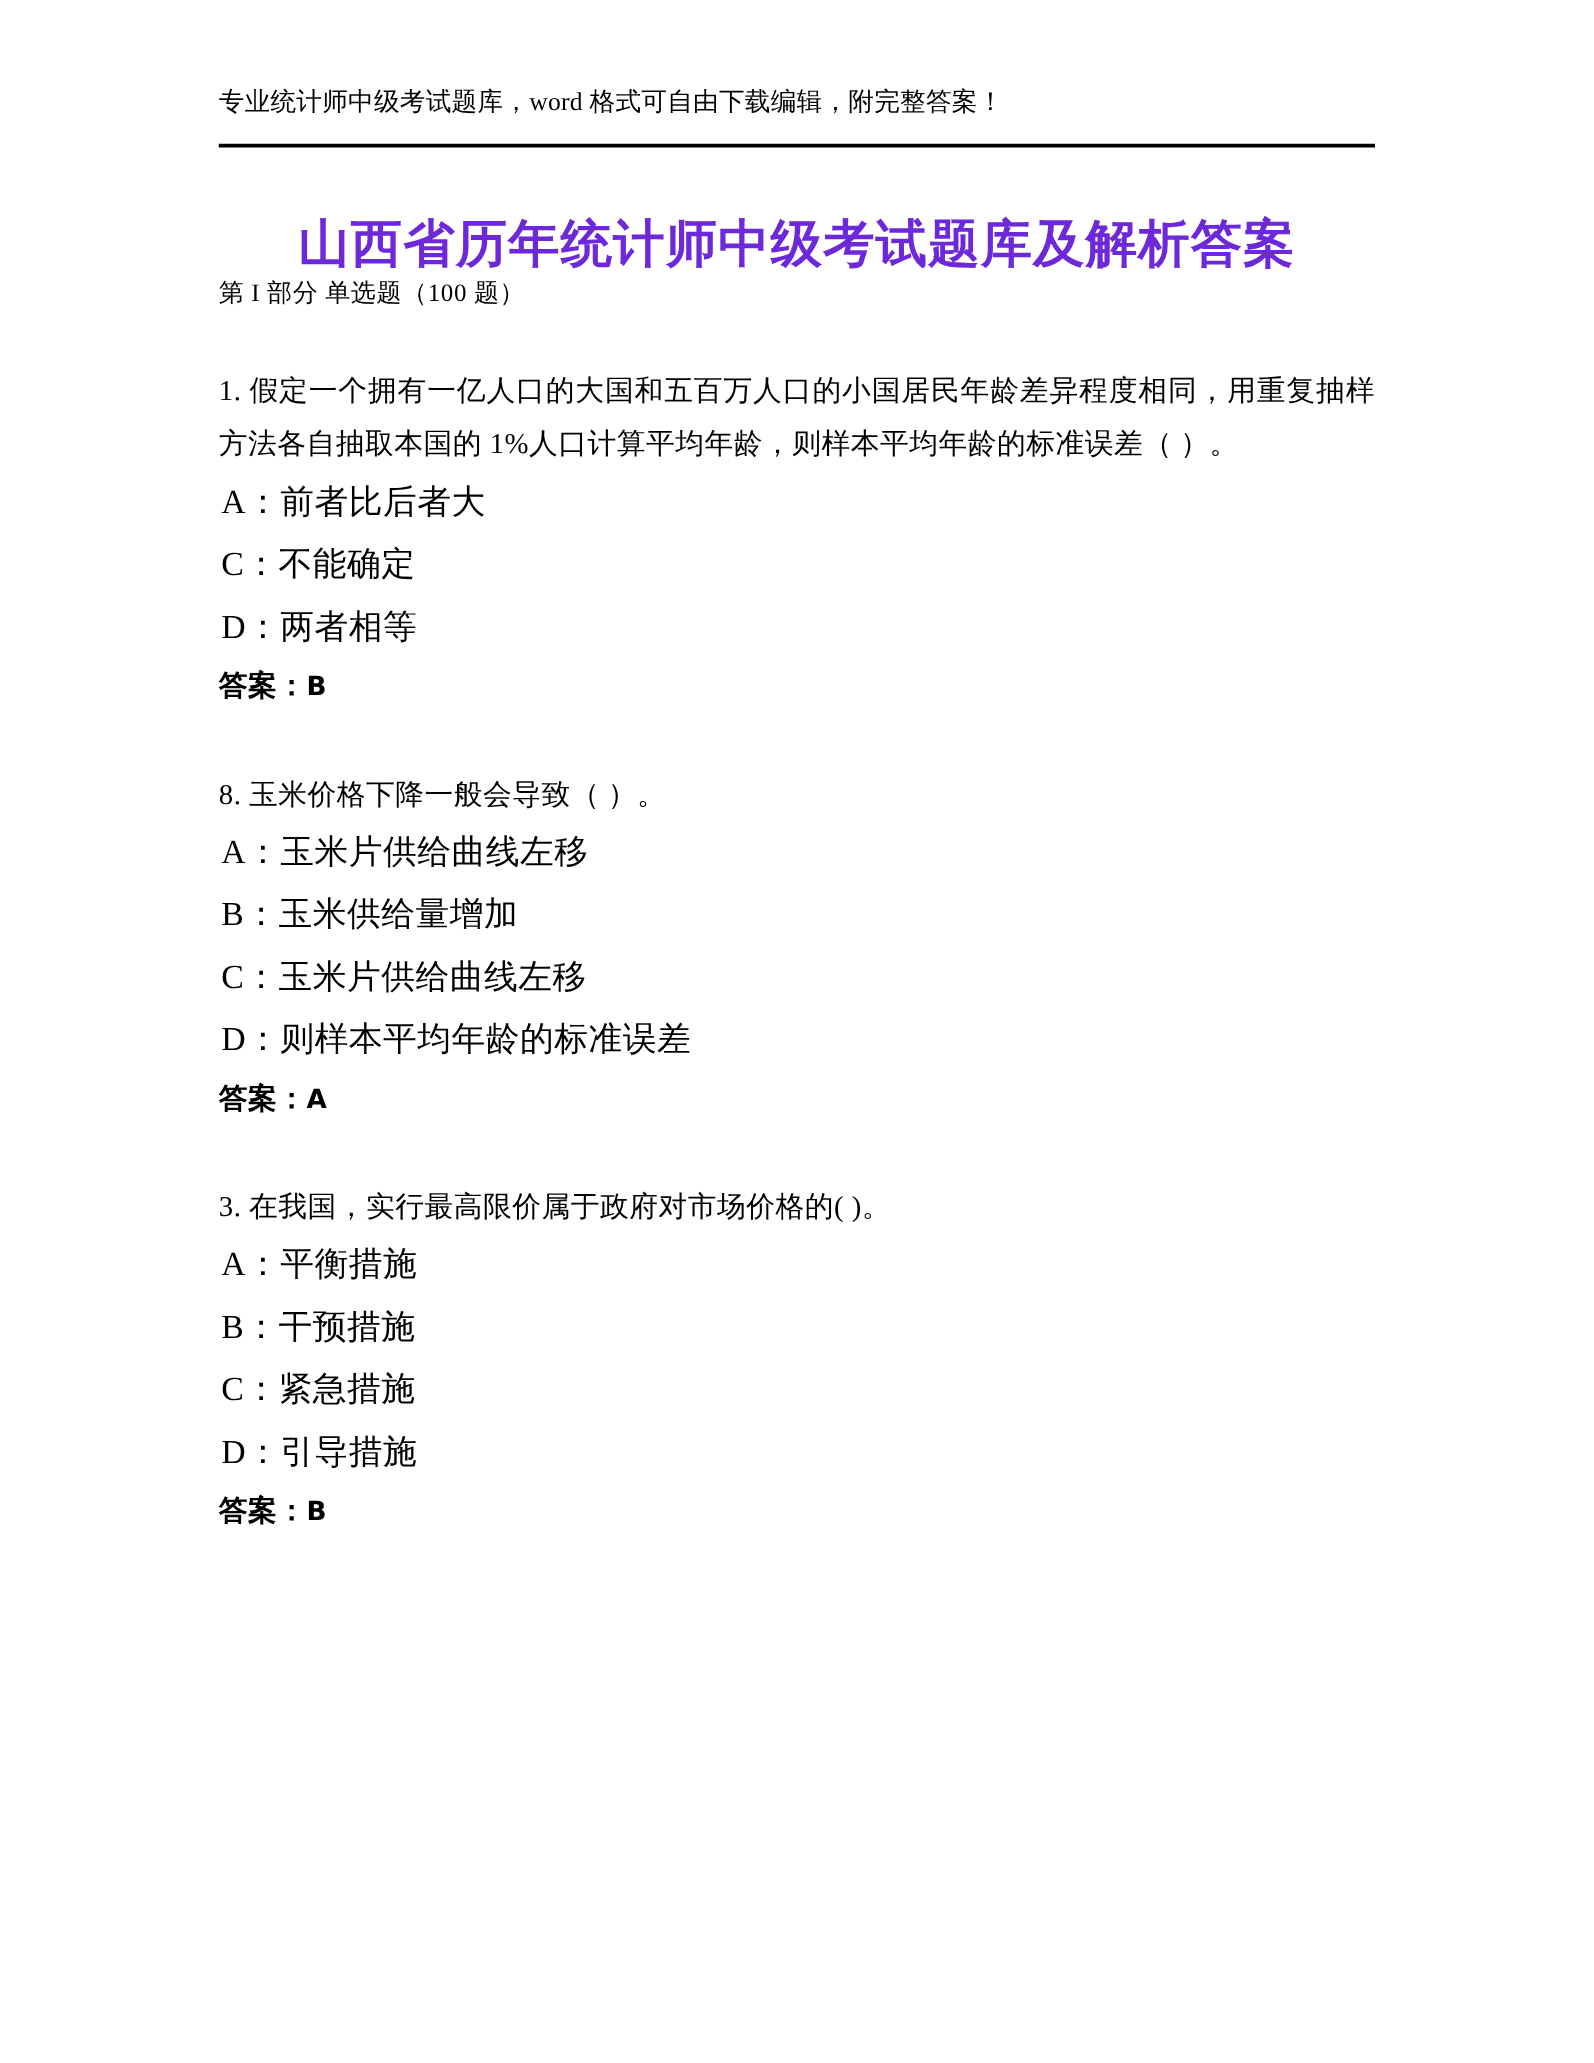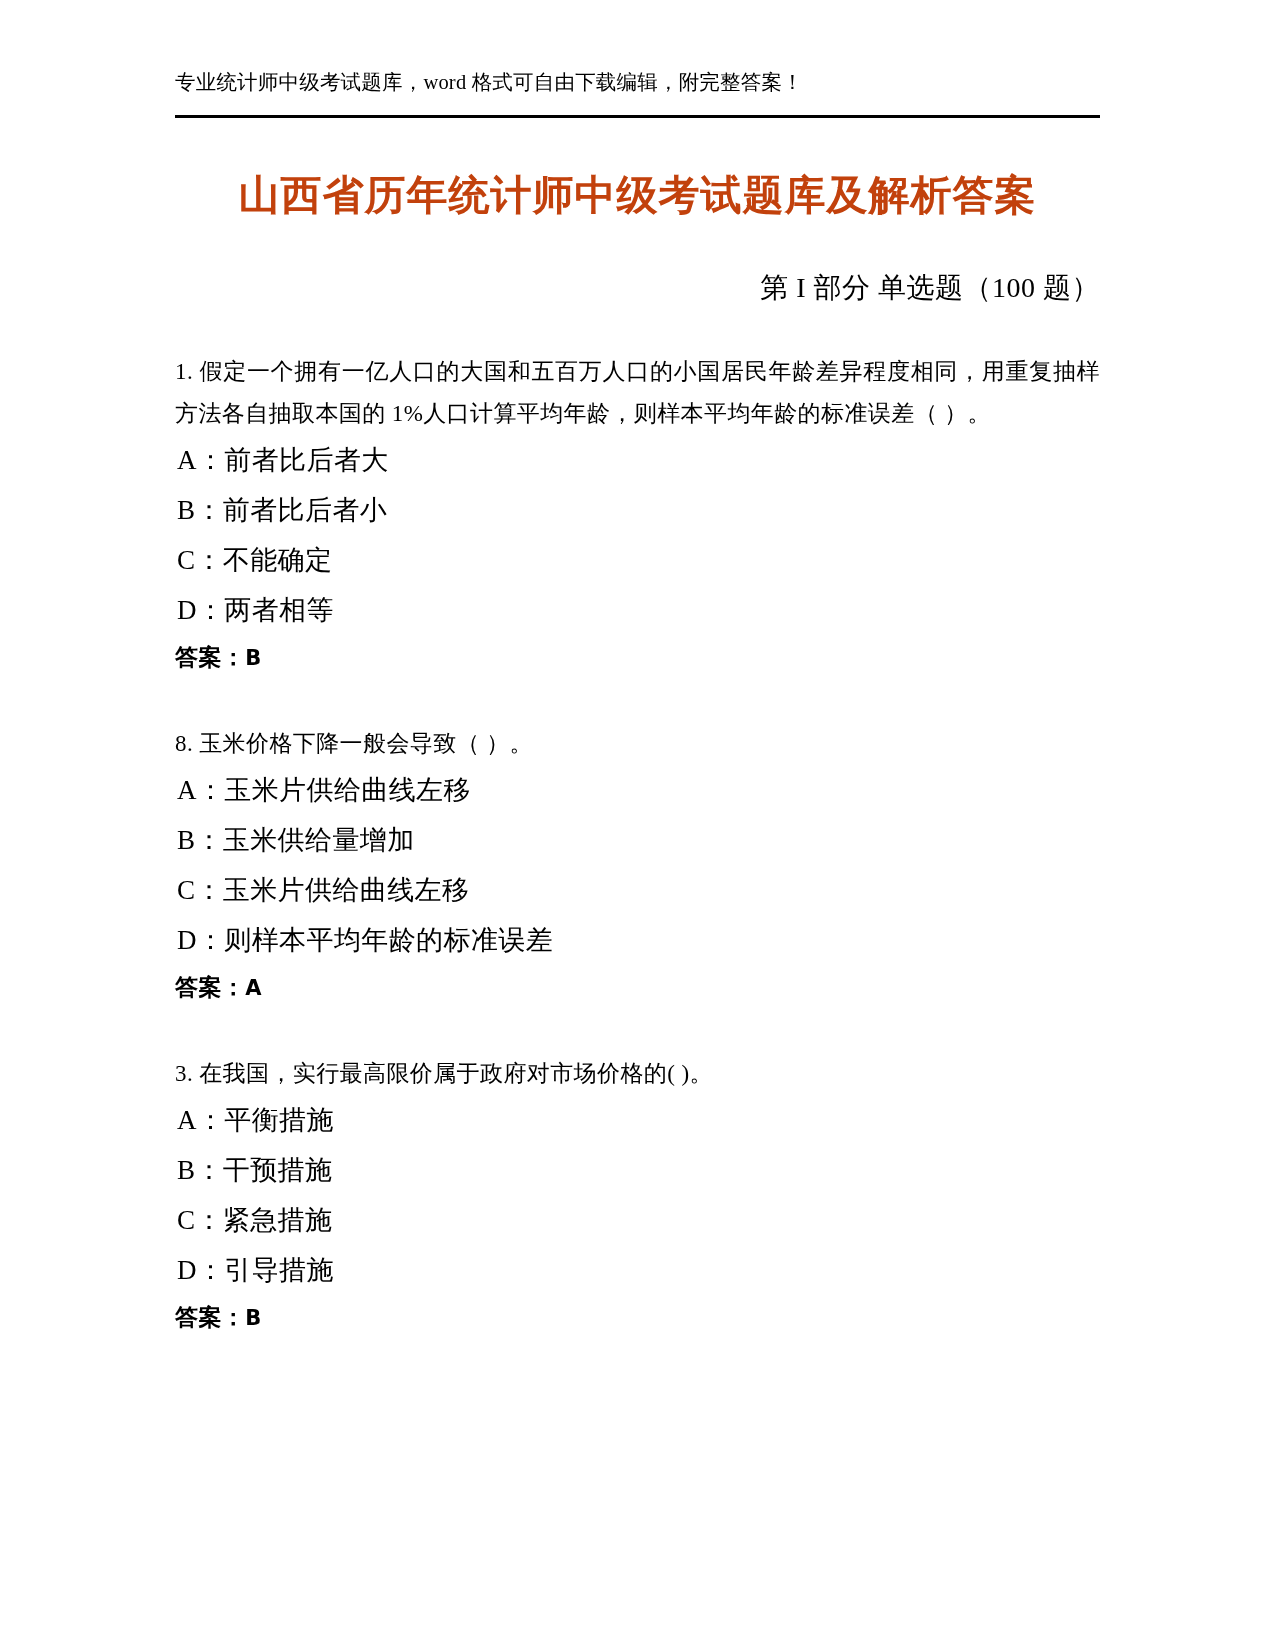--- a/index.html
+++ b/index.html
@@ -30,31 +30,30 @@
     white-space: nowrap;
   }
   .rule {
     margin-top: 18px;
     border-top: 3px solid #000;
     width: 925px;
   }
   .doc-title {
     margin-top: 52px;
     text-align: center;
-    color: #c2410c;
+    color: #6d28d9;
     font-family: "DejaVu Sans", "Liberation Sans", sans-serif;
     font-weight: bold;
     font-size: 41px;
     letter-spacing: 1px;
     line-height: 1.25;
   }
   .section-title {
-    margin-top: 48px;
-    text-align: right;
-    font-size: 28px;
+    text-align: left;
+    font-size: 20px;
     letter-spacing: 0.5px;
   }
   .q-block {
     margin-top: 44px;
   }
   .q-stem {
     font-size: 23px;
     line-height: 1.85;
     text-align: justify;
     letter-spacing: 0.4px;
@@ -85,21 +84,20 @@
   <div class="header-line">专业统计师中级考试题库，word 格式可自由下载编辑，附完整答案！</div>
   <div class="rule"></div>
 
   <div class="doc-title">山西省历年统计师中级考试题库及解析答案</div>
 
   <div class="section-title">第 I 部分 单选题（100 题）</div>
 
   <div class="q-block">
     <div class="q-stem">1. 假定一个拥有一亿人口的大国和五百万人口的小国居民年龄差异程度相同，用重复抽样方法各自抽取本国的 1%人口计算平均年龄，则样本平均年龄的标准误差（          ）。</div>
     <div class="q-option">A：前者比后者大</div>
-    <div class="q-option">B：前者比后者小</div>
     <div class="q-option">C：不能确定</div>
     <div class="q-option">D：两者相等</div>
     <div class="q-answer"><span>答案：</span><span class="ans-val">B</span></div>
   </div>
 
   <div class="q-block">
     <div class="q-stem">8. 玉米价格下降一般会导致（     ）。</div>
     <div class="q-option">A：玉米片供给曲线左移</div>
     <div class="q-option">B：玉米供给量增加</div>
     <div class="q-option">C：玉米片供给曲线左移</div>

